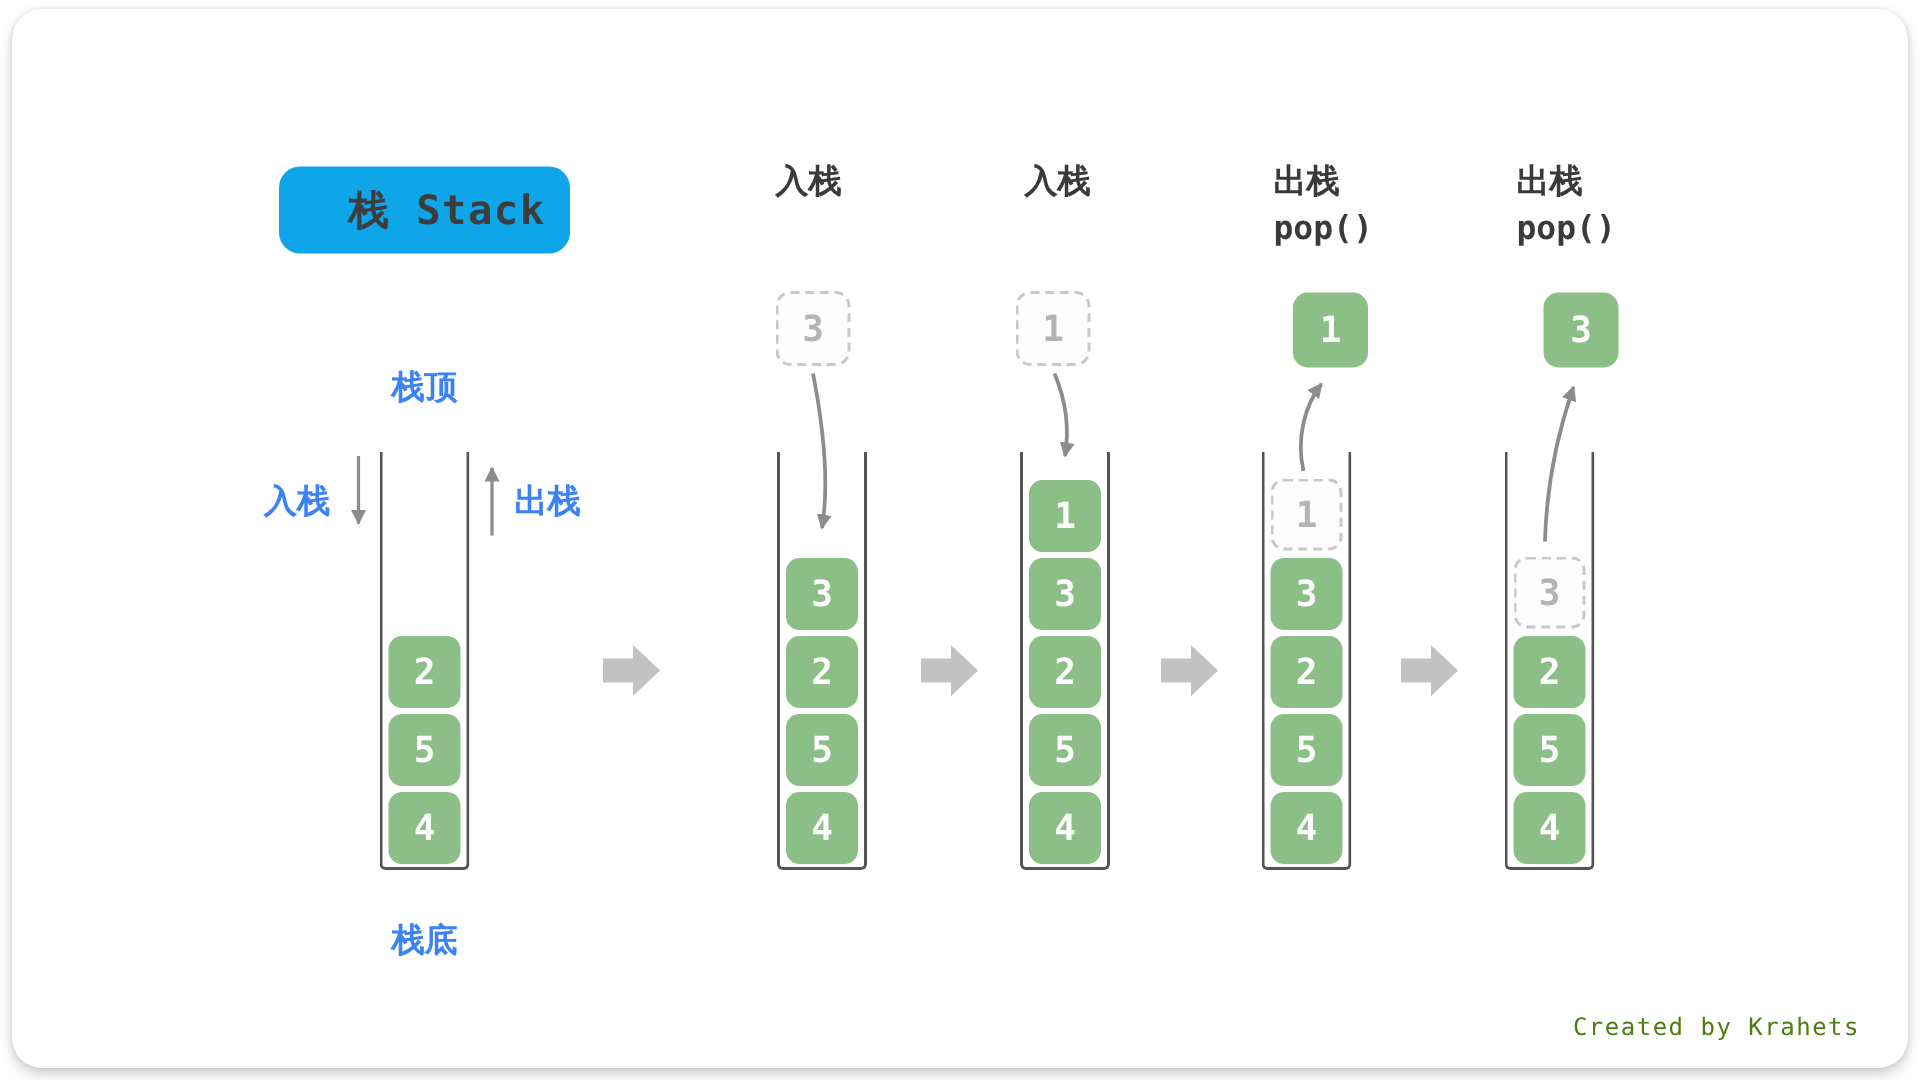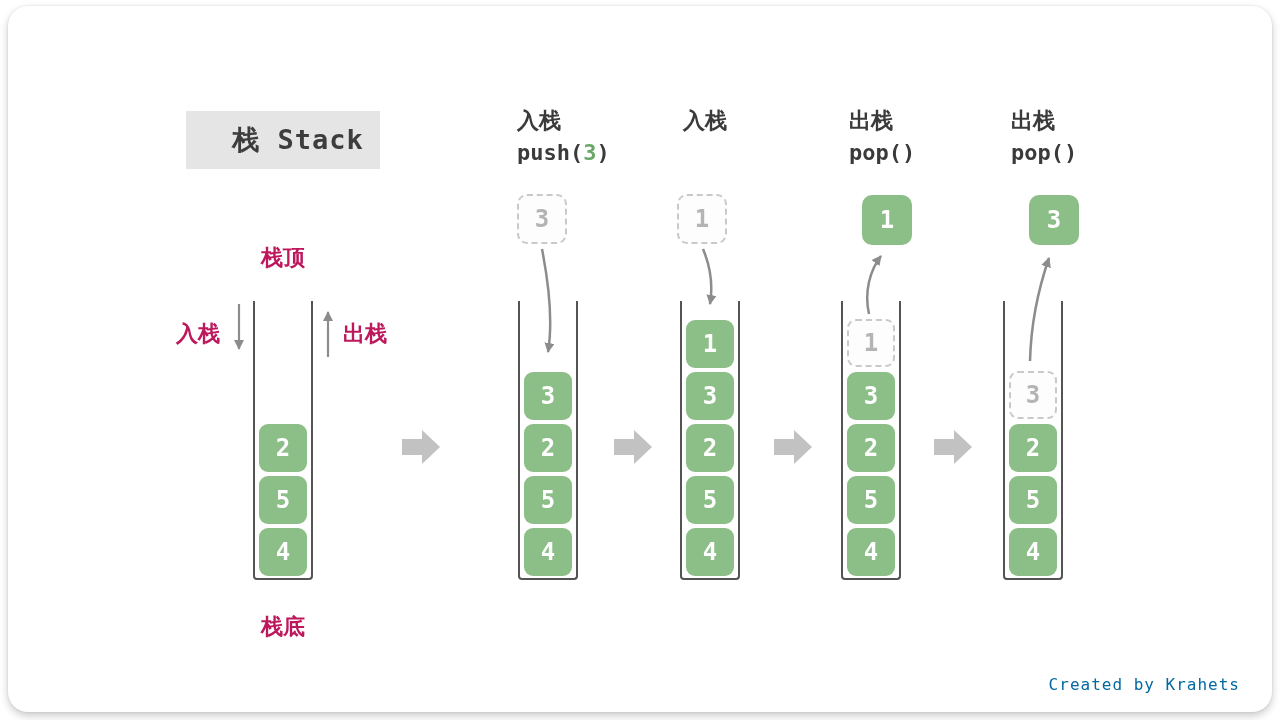--- a/index.html
+++ b/index.html
@@ -18,22 +18,22 @@
     width: 1264px; height: 706px;
     background: #ffffff;
     border-radius: 20px;
     box-shadow: 0 0 3px rgba(0,0,0,0.10), 0 4px 9px rgba(0,0,0,0.20);
   }
 
   .title-box {
     position: absolute;
     left: 186px; top: 111px;
     width: 194px; height: 58px;
-    background: #e5e5e5;
-    border-radius: 0;
+    background: #0ea5e9;
+    border-radius: 14px;
     display: flex; align-items: center; justify-content: center;
     font-family: "DejaVu Sans Mono", monospace;
     font-size: 27px; font-weight: bold; color: #3d3d3d;
     letter-spacing: 1px;
     padding-left: 30px;
   }
 
   .op-label { position: absolute; top: 106px; width: 170px; }
   .op-label .cn {
     font-size: 22px; font-weight: bold; color: #3a3a3a;
@@ -41,21 +41,21 @@
   }
   .op-label .code {
     font-family: "DejaVu Sans Mono", monospace;
     font-size: 22px; font-weight: bold; color: #3a3a3a;
     line-height: 34px; display: block;
   }
   .op-label .code .arg { color: #69a869; }
 
   .side-label {
     position: absolute;
-    font-size: 22px; font-weight: bold; color: #be185d;
+    font-size: 22px; font-weight: bold; color: #3b82f6;
     white-space: nowrap;
   }
 
   .stack-container {
     position: absolute;
     top: 301px;
     width: 60px; height: 279px;
     border-left: 2px solid #545454;
     border-right: 2px solid #545454;
     border-bottom: 2px solid #545454;
@@ -76,21 +76,21 @@
     background: #fdfdfd;
     border: 2px dashed #c9c9c9;
     color: #b4b4b4;
   }
   .cell.float { border-radius: 10px; }
 
   .watermark {
     position: absolute;
     top: 675px; right: 40px;
     font-family: "DejaVu Sans Mono", monospace;
-    font-size: 16px; color: #0369a1;
+    font-size: 16px; color: #4d7c0f;
     letter-spacing: 1px;
   }
 
   svg.overlay {
     position: absolute; left: 0; top: 0;
     width: 1280px; height: 720px;
     pointer-events: none;
   }
 </style>
 </head>
@@ -98,21 +98,20 @@
 
 <div class="page">
   <div class="card"></div>
 
   <div class="title-box">
     <span>栈 Stack</span>
   </div>
 
   <div class="op-label" style="left:517px">
     <span class="cn">入栈</span>
-    <span class="code"><span>push(</span><span class="arg">3</span><span>)</span></span>
   </div>
   <div class="op-label" style="left:683px">
     <span class="cn">入栈</span>
   </div>
   <div class="op-label" style="left:849px">
     <span class="cn">出栈</span>
     <span class="code"><span>pop()</span></span>
   </div>
   <div class="op-label" style="left:1011px">
     <span class="cn">出栈</span>

